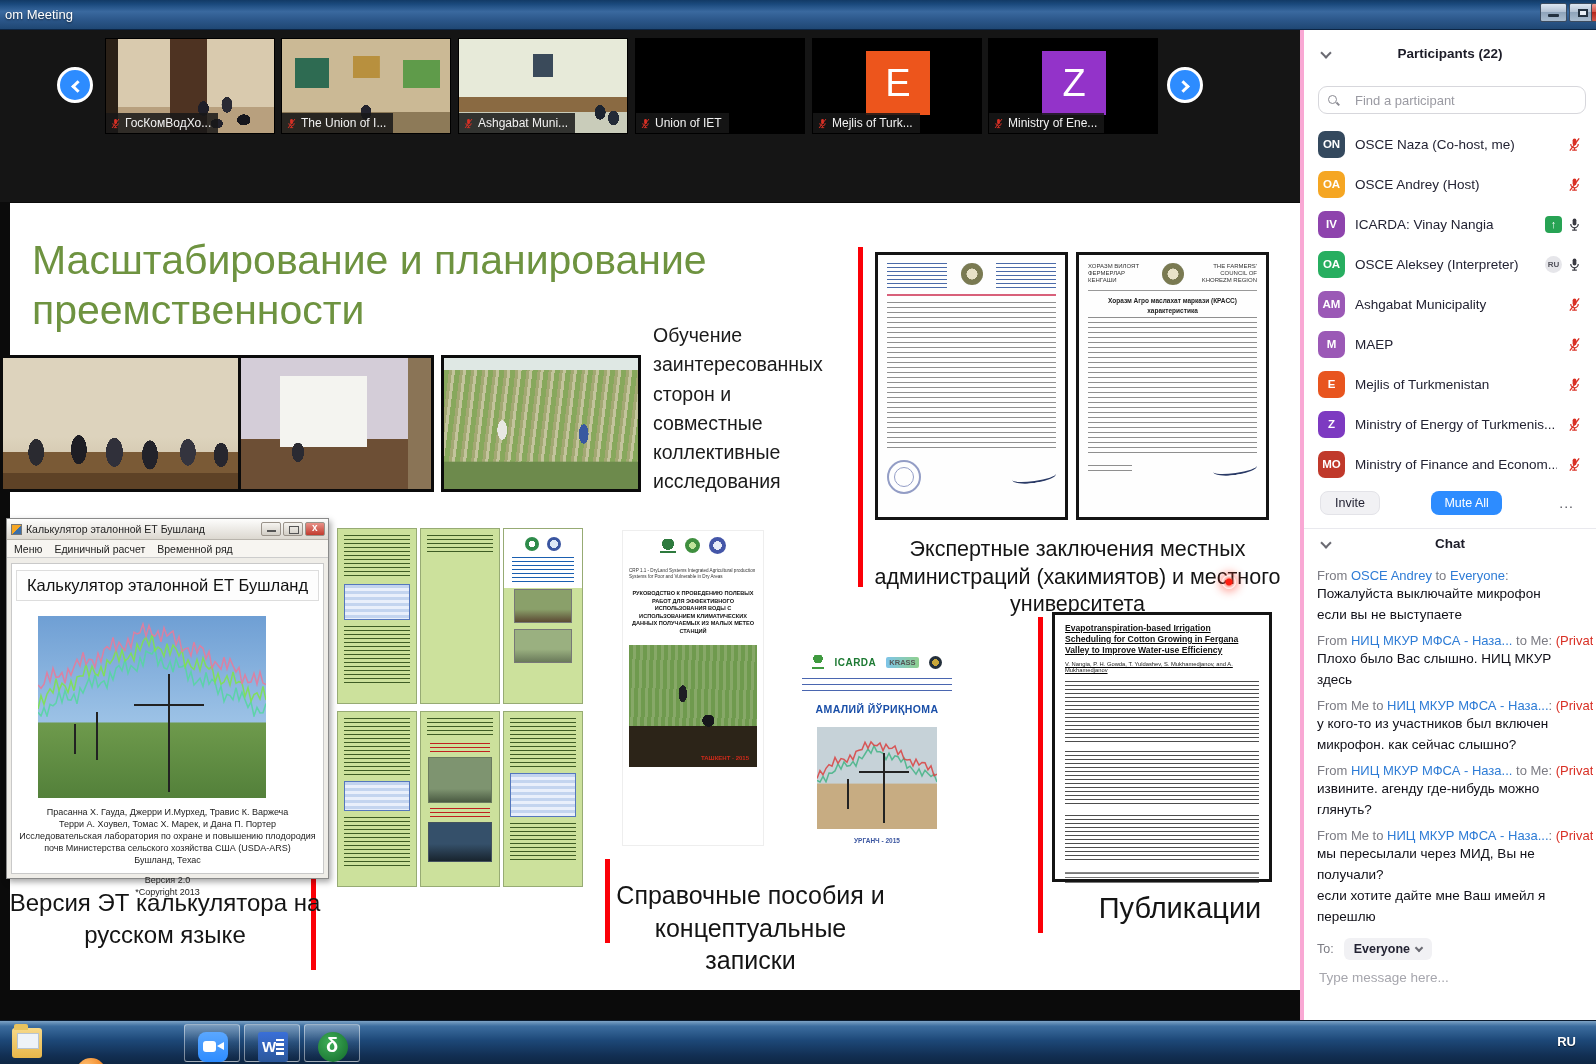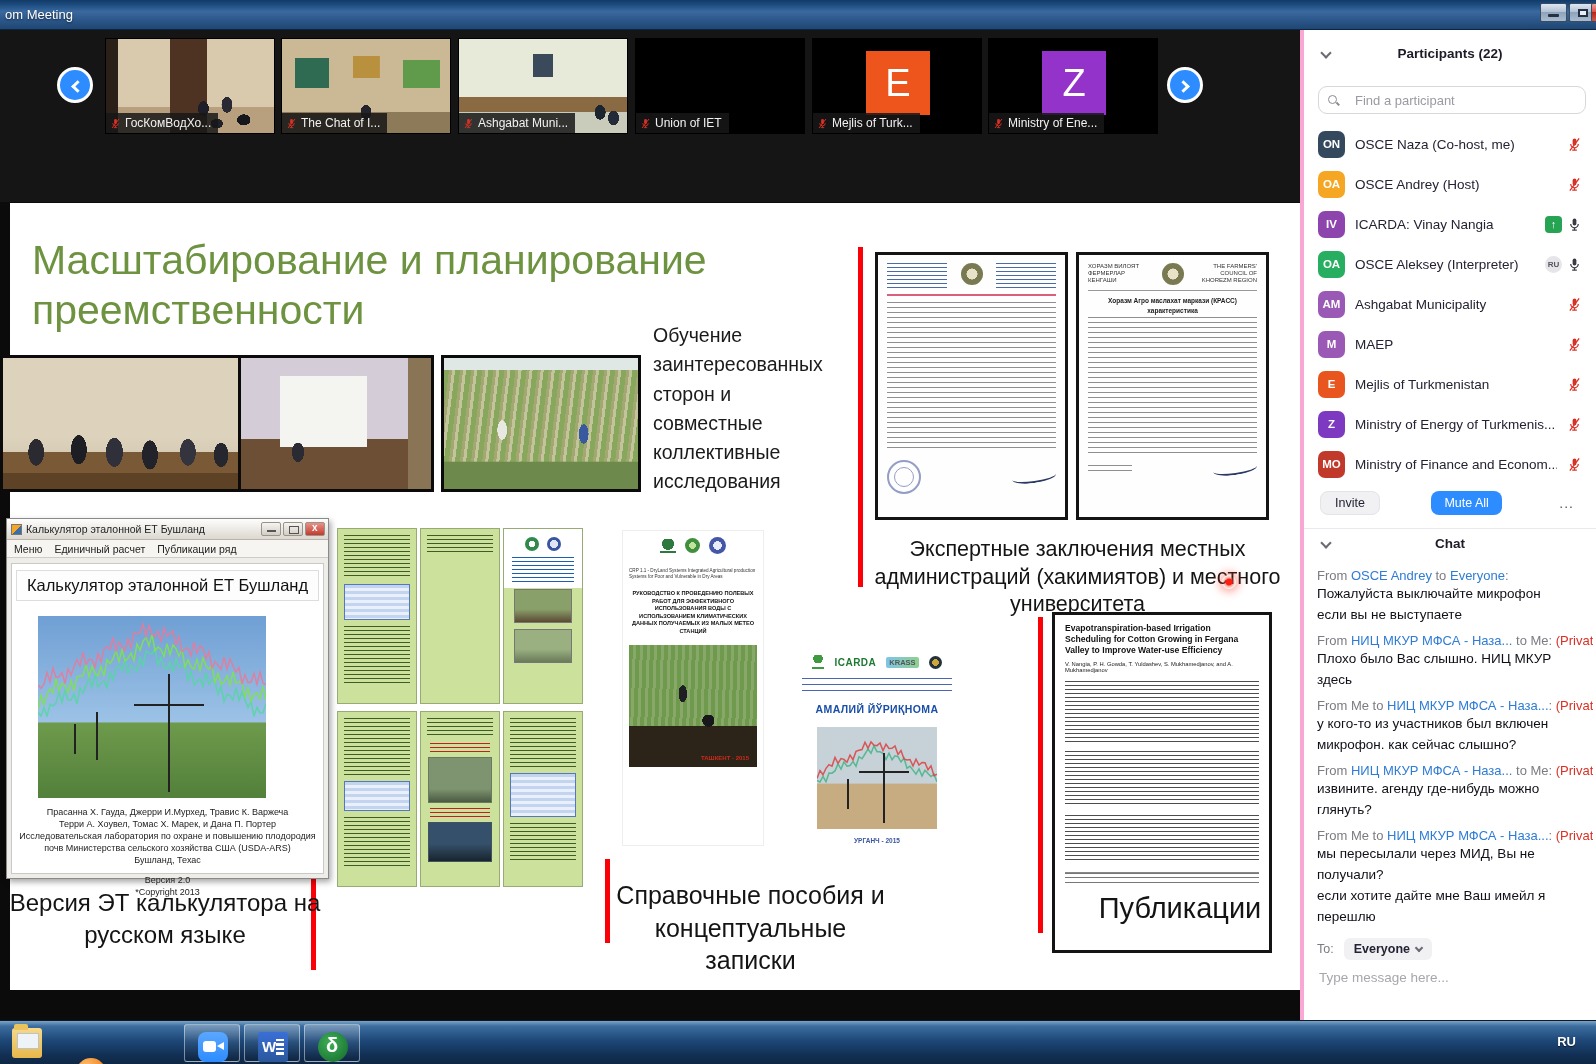--- a/index.html
+++ b/index.html
@@ -177,21 +177,21 @@
   .bk2-krass{font-size:7.5px;font-weight:bold;color:#555;background:linear-gradient(90deg,#7ec4e8,#8fd08f);padding:1px 3px;border-radius:2px;}
   .bk2-dark{width:13px;height:13px;border-radius:50%;background:radial-gradient(circle,#caa83a 35%,#24303c 36%);}
   .bk2-lines{margin:9px 8px 0;height:13px;background:repeating-linear-gradient(180deg,#4a66b0 0 1px,transparent 1px 6px);}
   .bk2-title{margin-top:12px;text-align:center;color:#1a4fa8;font-weight:bold;font-size:10.5px;letter-spacing:.4px;}
   .bk2-photo{position:relative;margin:12px auto 0;width:120px;height:102px;overflow:hidden;
     background:linear-gradient(180deg,#c6d2d8 0 55%,#c7ac82 56% 100%);}
   .bk2-photo svg{position:absolute;left:0;top:4px;}
   .bk2-foot{margin-top:8px;text-align:center;color:#3a55a0;font-size:6.5px;font-weight:bold;}
 
   
-  .pub{position:absolute;left:1042px;top:409px;width:220px;height:341px;background:#fff;border:3px solid #141414;padding:8px 10px;}
+  .pub{position:absolute;left:1042px;top:409px;width:220px;height:270px;background:#fff;border:3px solid #141414;padding:8px 10px;text-decoration:underline;}
   .pub-title{font-size:8.6px;line-height:11px;font-weight:bold;color:#111;}
   .pub-auth{margin-top:5px;font-size:5.8px;color:#222;}
   .pub-par{margin-top:8px;background:repeating-linear-gradient(180deg,#4d4d4d 0 1px,transparent 1px 4px);}
   .pub-fn{margin-top:9px;border-top:1px solid #888;padding-top:3px;height:14px;
     background:repeating-linear-gradient(180deg,#777 0 1px,transparent 1px 4.5px);}
 
   
   .panel{position:absolute;left:1300px;top:30px;width:296px;height:990px;background:#fff;border-left:4px solid #f9a8d4;overflow:hidden;}
   .chevron{display:inline-block;width:8px;height:8px;border-right:2px solid #6a6a72;border-bottom:2px solid #6a6a72;transform:rotate(45deg);}
   .sec-head{position:absolute;left:0;width:100%;text-align:center;font-weight:bold;font-size:13.5px;color:#1c1c28;}
@@ -296,21 +296,21 @@
           <div class="thumb" style="left: 281px;">
             <div class="scene s-room2"></div>
             <div class="vlabel">
               <svg width="11" height="11" viewBox="0 0 16 16" xmlns="http://www.w3.org/2000/svg">
     <rect x="6" y="1.5" width="4" height="7.5" rx="2" fill="#d93025"></rect>
     <path d="M4 7.5a4 4 0 0 0 8 0" fill="none" stroke="#d93025" stroke-width="1.3"></path>
     <line x1="8" y1="11.5" x2="8" y2="14" stroke="#d93025" stroke-width="1.3"></line>
     <line x1="5.5" y1="14" x2="10.5" y2="14" stroke="#d93025" stroke-width="1.3"></line>
     <line x1="3" y1="14.5" x2="13" y2="1.5" stroke="#d93025" stroke-width="1.4"></line>
   </svg>
-              <span>The Chat of I...</span>
+              <span>The Union of I...</span>
             </div>
           </div>
           <div class="thumb" style="left: 458px;">
             <div class="scene s-room3"></div>
             <div class="vlabel">
               <svg width="11" height="11" viewBox="0 0 16 16" xmlns="http://www.w3.org/2000/svg">
     <rect x="6" y="1.5" width="4" height="7.5" rx="2" fill="#d93025"></rect>
     <path d="M4 7.5a4 4 0 0 0 8 0" fill="none" stroke="#d93025" stroke-width="1.3"></path>
     <line x1="8" y1="11.5" x2="8" y2="14" stroke="#d93025" stroke-width="1.3"></line>
     <line x1="5.5" y1="14" x2="10.5" y2="14" stroke="#d93025" stroke-width="1.3"></line>
@@ -415,21 +415,21 @@
           <span class="et-title">Калькулятор эталонной ЕТ Бушланд</span>
           <span class="et-btns">
             <span class="et-btn m"></span>
             <span class="et-btn x"></span>
             <span class="et-btn c"></span>
           </span>
         </div>
         <div class="et-menu" id="et-menu">
             <span>Меню</span>
             <span>Единичный расчет</span>
-            <span>Публикации ряд</span>
+            <span>Временной ряд</span>
           </div>
         <div class="et-body">
           <div class="et-head">Калькулятор эталонной ЕТ Бушланд</div>
           <div class="et-photo">
             <svg class="humps" width="228" height="95" xmlns="http://www.w3.org/2000/svg">
                 <polyline points="0,90.3 3,94.0 6,85.6 9,94.0 12,82.4 15,83.9 18,81.1 21,69.6 24,80.4 27,68.6 30,77.7 33,78.1 36,72.0 39,81.8 42,65.9 45,71.1 48,63.6 51,56.3 54,65.0 57,52.6 60,64.9 63,60.7 66,58.9 69,65.9 72,50.2 75,57.8 78,46.2 81,43.4 84,48.8 87,37.5 90,51.4 93,43.5 96,46.3 99,49.3 102,35.5 105,43.9 108,29.0 111,30.8 114,32.0 117,26.3 120,43.2 123,35.7 126,45.7 129,47.2 132,39.6 135,50.0 138,36.4 141,45.1 144,44.7 147,42.9 150,58.1 153,49.6 156,62.9 159,59.7 162,56.3 165,64.3 168,50.5 171,62.1 174,57.3 177,60.1 180,72.1 183,64.3 186,79.6 189,72.3 192,73.5 195,77.8 198,65.6 201,78.3 204,70.1 207,77.6 210,85.4 213,79.9 216,94.0 219,85.3 222,90.9 225,90.7 228,81.5" fill="none" stroke="#57d6a2" stroke-width="1.5" opacity="0.9"></polyline>
                 <polyline points="0,87.0 3,73.6 6,82.5 9,72.1 12,66.8 15,70.9 18,56.6 21,68.4 24,61.2 27,64.0 30,70.6 33,58.7 36,68.7 39,54.8 42,54.1 45,54.1 48,42.1 51,54.4 54,44.2 57,51.5 60,53.7 63,44.6 66,54.2 69,38.0 72,41.4 75,36.8 78,28.4 81,39.5 84,27.9 87,38.9 90,36.3 93,31.2 96,38.7 99,21.9 102,28.4 105,19.4 108,15.4 111,23.7 114,12.4 117,28.7 120,25.0 123,27.4 126,34.4 129,21.7 132,32.8 135,23.0 138,26.7 141,34.2 144,27.8 147,44.9 150,37.9 153,44.8 156,47.5 159,37.4 162,48.4 165,36.1 168,44.1 171,47.1 174,44.0 177,60.2 180,51.4 183,62.2 186,60.1 189,53.8 192,63.2 195,49.9 198,61.3 201,59.7 204,60.9 207,74.7 210,65.6 213,79.1 216,72.6 219,70.8 222,77.0 225,64.5 228,78.0" fill="none" stroke="#7ee24e" stroke-width="1.5" opacity="0.9"></polyline>
                 <polyline points="0,62.9 3,66.2 6,62.2 9,50.6 12,59.6 15,46.1 18,55.3 21,54.7 24,50.5 27,61.3 30,46.7 33,53.3 36,44.7 39,37.4 42,44.0 45,30.3 48,42.3 51,37.3 54,37.6 57,45.3 60,31.3 63,39.9 66,27.3 69,24.6 72,27.6 75,15.4 78,28.7 81,20.2 84,25.0 87,28.5 90,16.7 93,25.8 96,10.2 99,12.0 102,10.6 105,2.0 108,14.2 111,3.5 114,12.5 117,14.3 120,9.0 123,19.8 126,5.7 129,14.2 132,11.2 135,9.1 138,22.9 141,14.6 144,29.6 147,26.9 150,25.9 153,33.8 156,20.1 159,30.9 162,23.8 165,26.3 168,36.7 171,29.5 174,46.1 177,39.6 180,43.2 183,47.2 186,35.3 189,47.0 192,36.7 195,43.8 198,49.9 201,45.4 204,61.9 207,52.8 210,60.6 213,60.0 216,51.3 219,62.2 222,50.1 225,61.1 228,62.7" fill="none" stroke="#e57b9b" stroke-width="1.5" opacity="0.9"></polyline>
               </svg>
             <div class="mast" style="left:130px;top:58px;width:2px;height:118px"></div>

